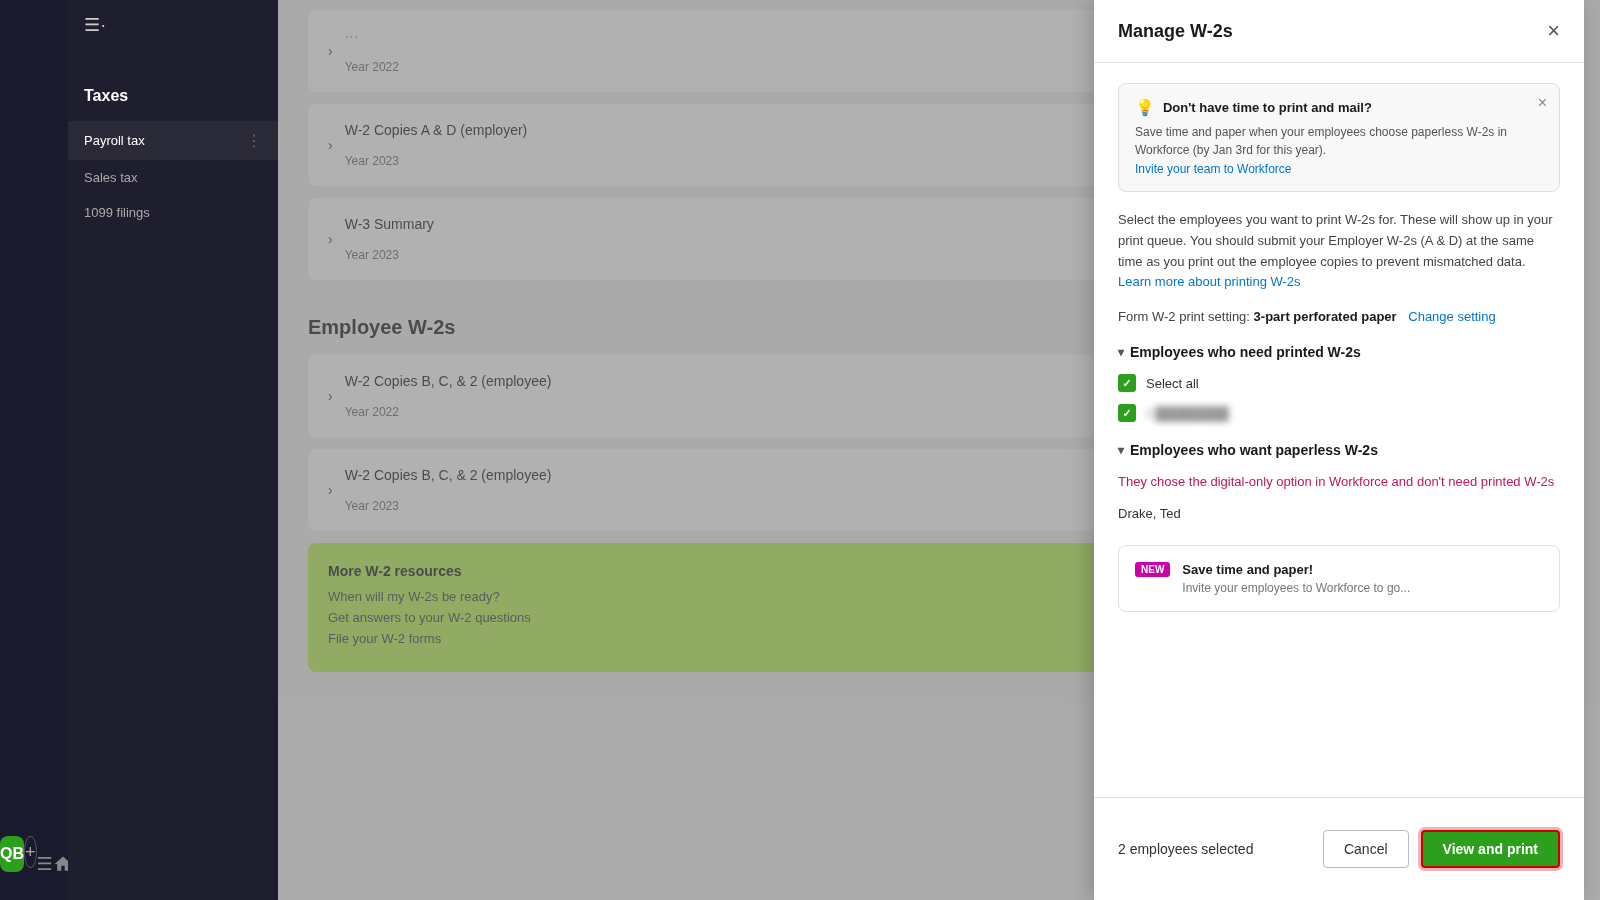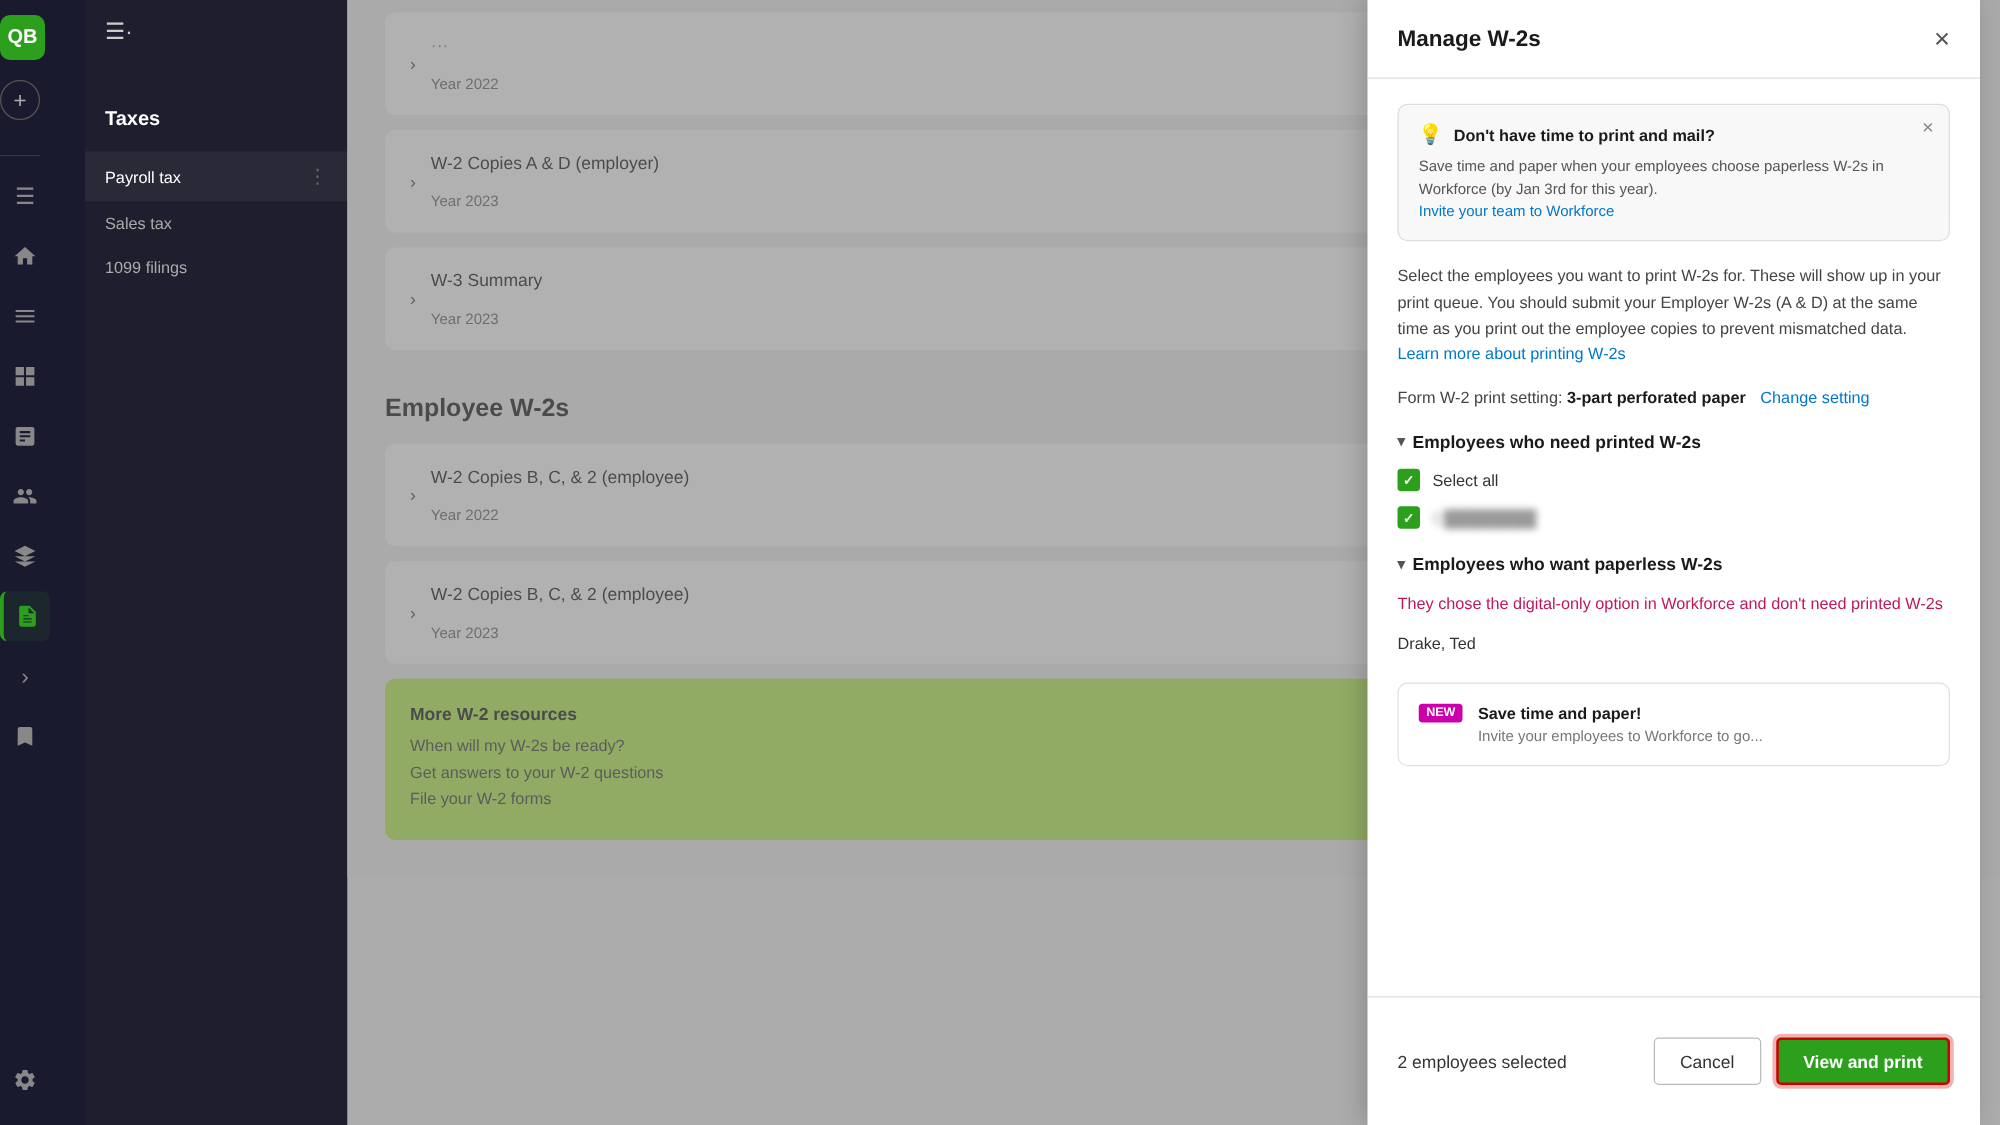--- a/index.html
+++ b/index.html
@@ -3,22 +3,22 @@
   <meta charset="utf-8">
   <style>
     * { box-sizing: border-box; margin: 0; padding: 0; }
     body { font-family: -apple-system, BlinkMacSystemFont, 'Segoe UI', sans-serif; background: #f5f5f5; display: flex; width: 1600px; height: 900px; overflow: hidden; }
 
     
     .sidebar {
       width: 68px;
       background: #1a1a2e;
       display: flex;
-      flex-direction: column;
-      align-items: flex-start;
+      flex-direction: row;
+      align-items: flex-end;
       padding: 12px 0;
       flex-shrink: 0;
     }
     .sidebar-logo {
       width: 36px; height: 36px;
       background: #2ca01c;
       border-radius: 8px;
       display: flex; align-items: center; justify-content: center;
       color: white; font-weight: bold; font-size: 16px;
       margin-bottom: 16px;

